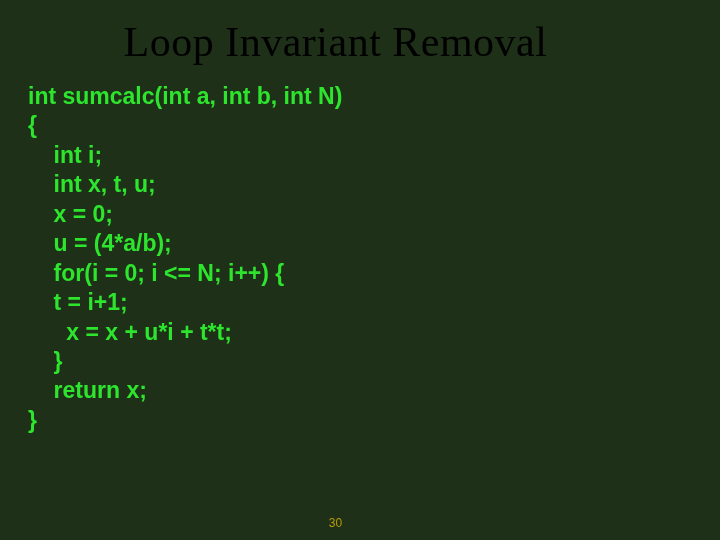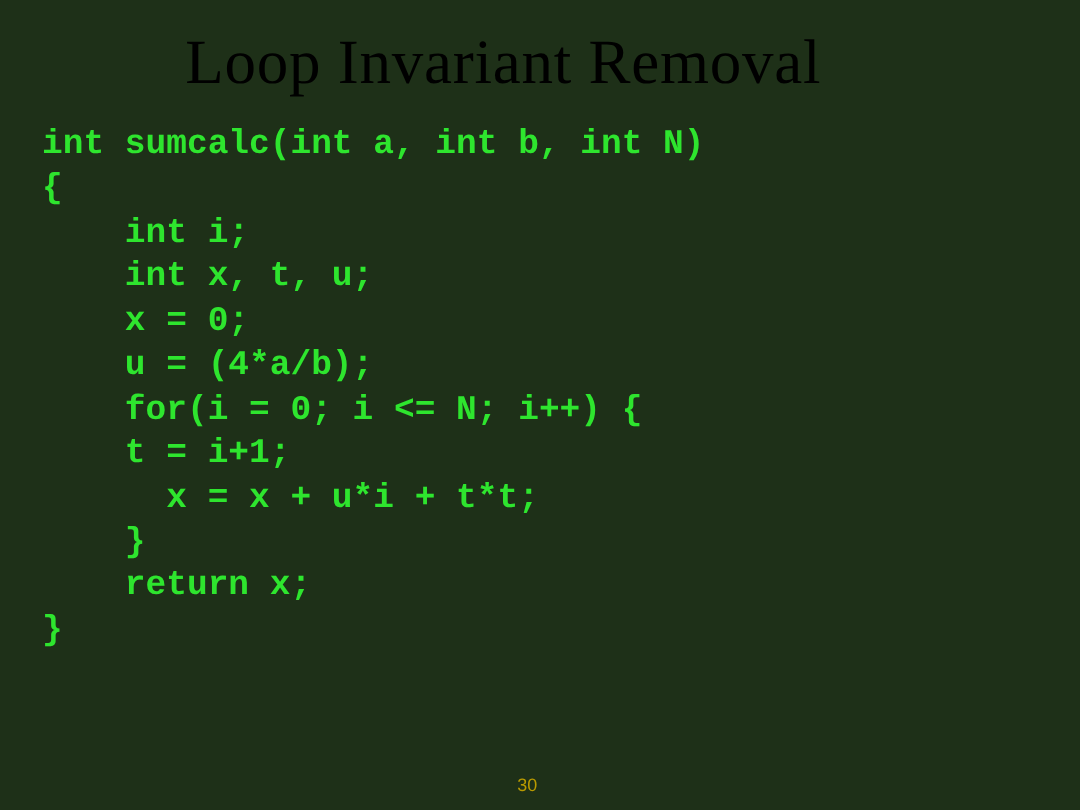--- a/index.html
+++ b/index.html
@@ -20,33 +20,33 @@
   .title {
     color: #000;
     font-size: 42px;
     font-weight: 400;
     text-align: center;
     padding-top: 18px;
     padding-bottom: 10px;
     letter-spacing: 0.5px;
   }
   .code {
-    font-family: Liberation Mono, monospace;
+    font-family: Liberation Sans, sans-serif;
     color: #2ee52e;
     font-size: 23px;
     line-height: 1.28;
     white-space: pre;
     padding-left: 28px;
     padding-top: 6px;
     font-weight: bold;
   }
   .pagenum {
     position: absolute;
     bottom: 10px;
-    left: 16px;
+    left: 0;
     width: 100%;
     text-align: center;
     color: #b99a00;
     font-family: Arial, Helvetica, sans-serif;
     font-size: 12px;
   }
 </style>
 </head>
 <body>
 

